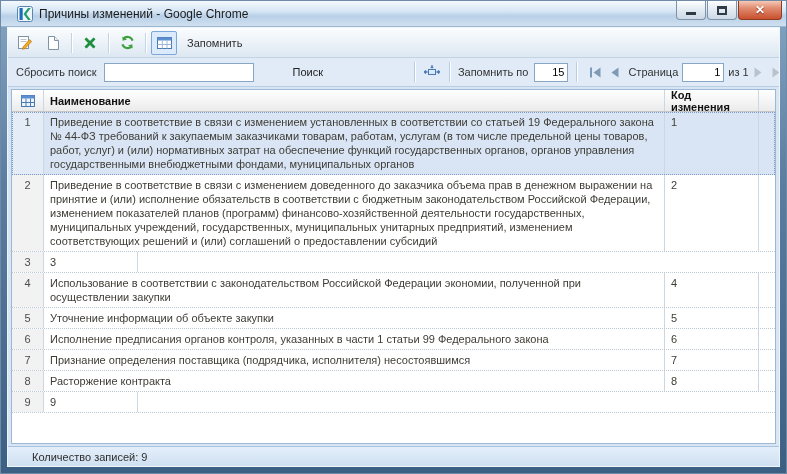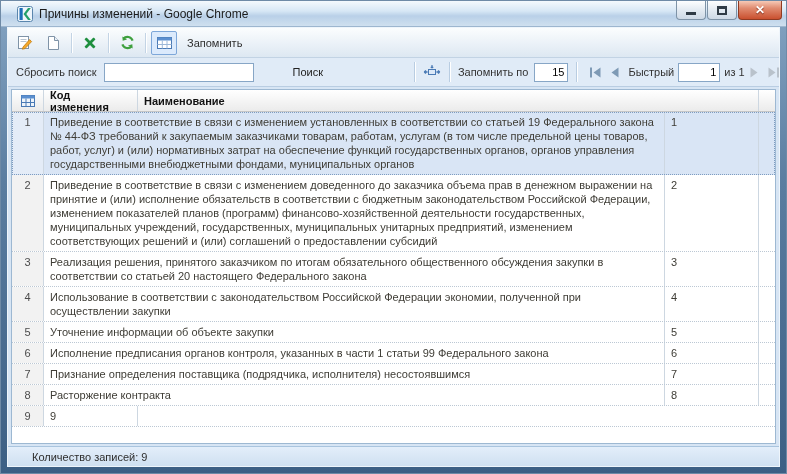--- a/index.html
+++ b/index.html
@@ -186,21 +186,21 @@
           <svg width="13" height="11" viewBox="0 0 13 11">
               <rect x="1" y="0.5" width="2" height="10" fill="#7e9ab5"></rect>
               <path d="M11.5 0.5 L4.5 5.5 L11.5 10.5 Z" fill="#7e9ab5"></path>
             </svg>
         </span>
         <span class="nav">
           <svg width="10" height="11" viewBox="0 0 10 11">
               <path d="M8.5 0.5 L1.5 5.5 L8.5 10.5 Z" fill="#7e9ab5"></path>
             </svg>
         </span>
-        <span class="pg-label">Быстрый</span>
+        <span class="pg-label">Страница</span>
         <input class="sb-input pg-input" value="1" style="">
         <span>из 1</span>
         <span class="nav">
           <svg width="10" height="11" viewBox="0 0 10 11">
               <path d="M1.5 0.5 L8.5 5.5 L1.5 10.5 Z" fill="#b9c2cb"></path>
             </svg>
         </span>
         <span class="nav">
           <svg width="13" height="11" viewBox="0 0 13 11">
               <path d="M1.5 0.5 L8.5 5.5 L1.5 10.5 Z" fill="#b9c2cb"></path>
@@ -216,40 +216,39 @@
             <span style="display:inline-flex;">
               <svg width="14" height="12" viewBox="0 0 14 12">
                 <rect x="0.5" y="0.5" width="13" height="11" fill="#eef4fb" stroke="#4a7ab5"></rect>
                 <rect x="0.5" y="0.5" width="13" height="3" fill="#5b8fd0"></rect>
                 <line x1="5" y1="3.5" x2="5" y2="11.5" stroke="#4a7ab5"></line>
                 <line x1="9.5" y1="3.5" x2="9.5" y2="11.5" stroke="#4a7ab5"></line>
                 <line x1="0.5" y1="7.5" x2="13.5" y2="7.5" stroke="#4a7ab5"></line>
               </svg>
             </span>
           </div>
+          <div class="gh-cell c-name">Наименование</div>
           <div class="gh-cell c-code">Код изменения</div>
-          <div class="gh-cell c-name">Наименование</div>
           <div class="gh-cell c-spacer"></div>
         </div>
         <div class="grid-body">
             <div class="row selected">
     <div class="cell c-num">1</div>
     <div class="cell c-name">Приведение в соответствие в связи с изменением установленных в соответствии со статьей 19 Федерального закона № 44-ФЗ требований к закупаемым заказчиками товарам, работам, услугам (в том числе предельной цены товаров, работ, услуг) и (или) нормативных затрат на обеспечение функций государственных органов, органов управления государственными внебюджетными фондами, муниципальных органов</div>
     <div class="cell c-code">1</div>
     <div class="cell c-spacer"></div>
   </div>
             <div class="row">
     <div class="cell c-num">2</div>
     <div class="cell c-name">Приведение в соответствие в связи с изменением доведенного до заказчика объема прав в денежном выражении на принятие и (или) исполнение обязательств в соответствии с бюджетным законодательством Российской Федерации, изменением показателей планов (программ) финансово-хозяйственной деятельности государственных, муниципальных учреждений, государственных, муниципальных унитарных предприятий, изменением соответствующих решений и (или) соглашений о предоставлении субсидий</div>
     <div class="cell c-code">2</div>
     <div class="cell c-spacer"></div>
   </div>
             <div class="row">
     <div class="cell c-num">3</div>
-    <div class="cell c-name">Реализация решения, принятого заказчиком по итогам обязательного общественного обсуждения закупки в соответствии со статьей 20 настоящего Федерального закона</div>
     <div class="cell c-code">3</div>
     <div class="cell c-spacer"></div>
   </div>
             <div class="row">
     <div class="cell c-num">4</div>
     <div class="cell c-name">Использование в соответствии с законодательством Российской Федерации экономии, полученной при осуществлении закупки</div>
     <div class="cell c-code">4</div>
     <div class="cell c-spacer"></div>
   </div>
             <div class="row">

